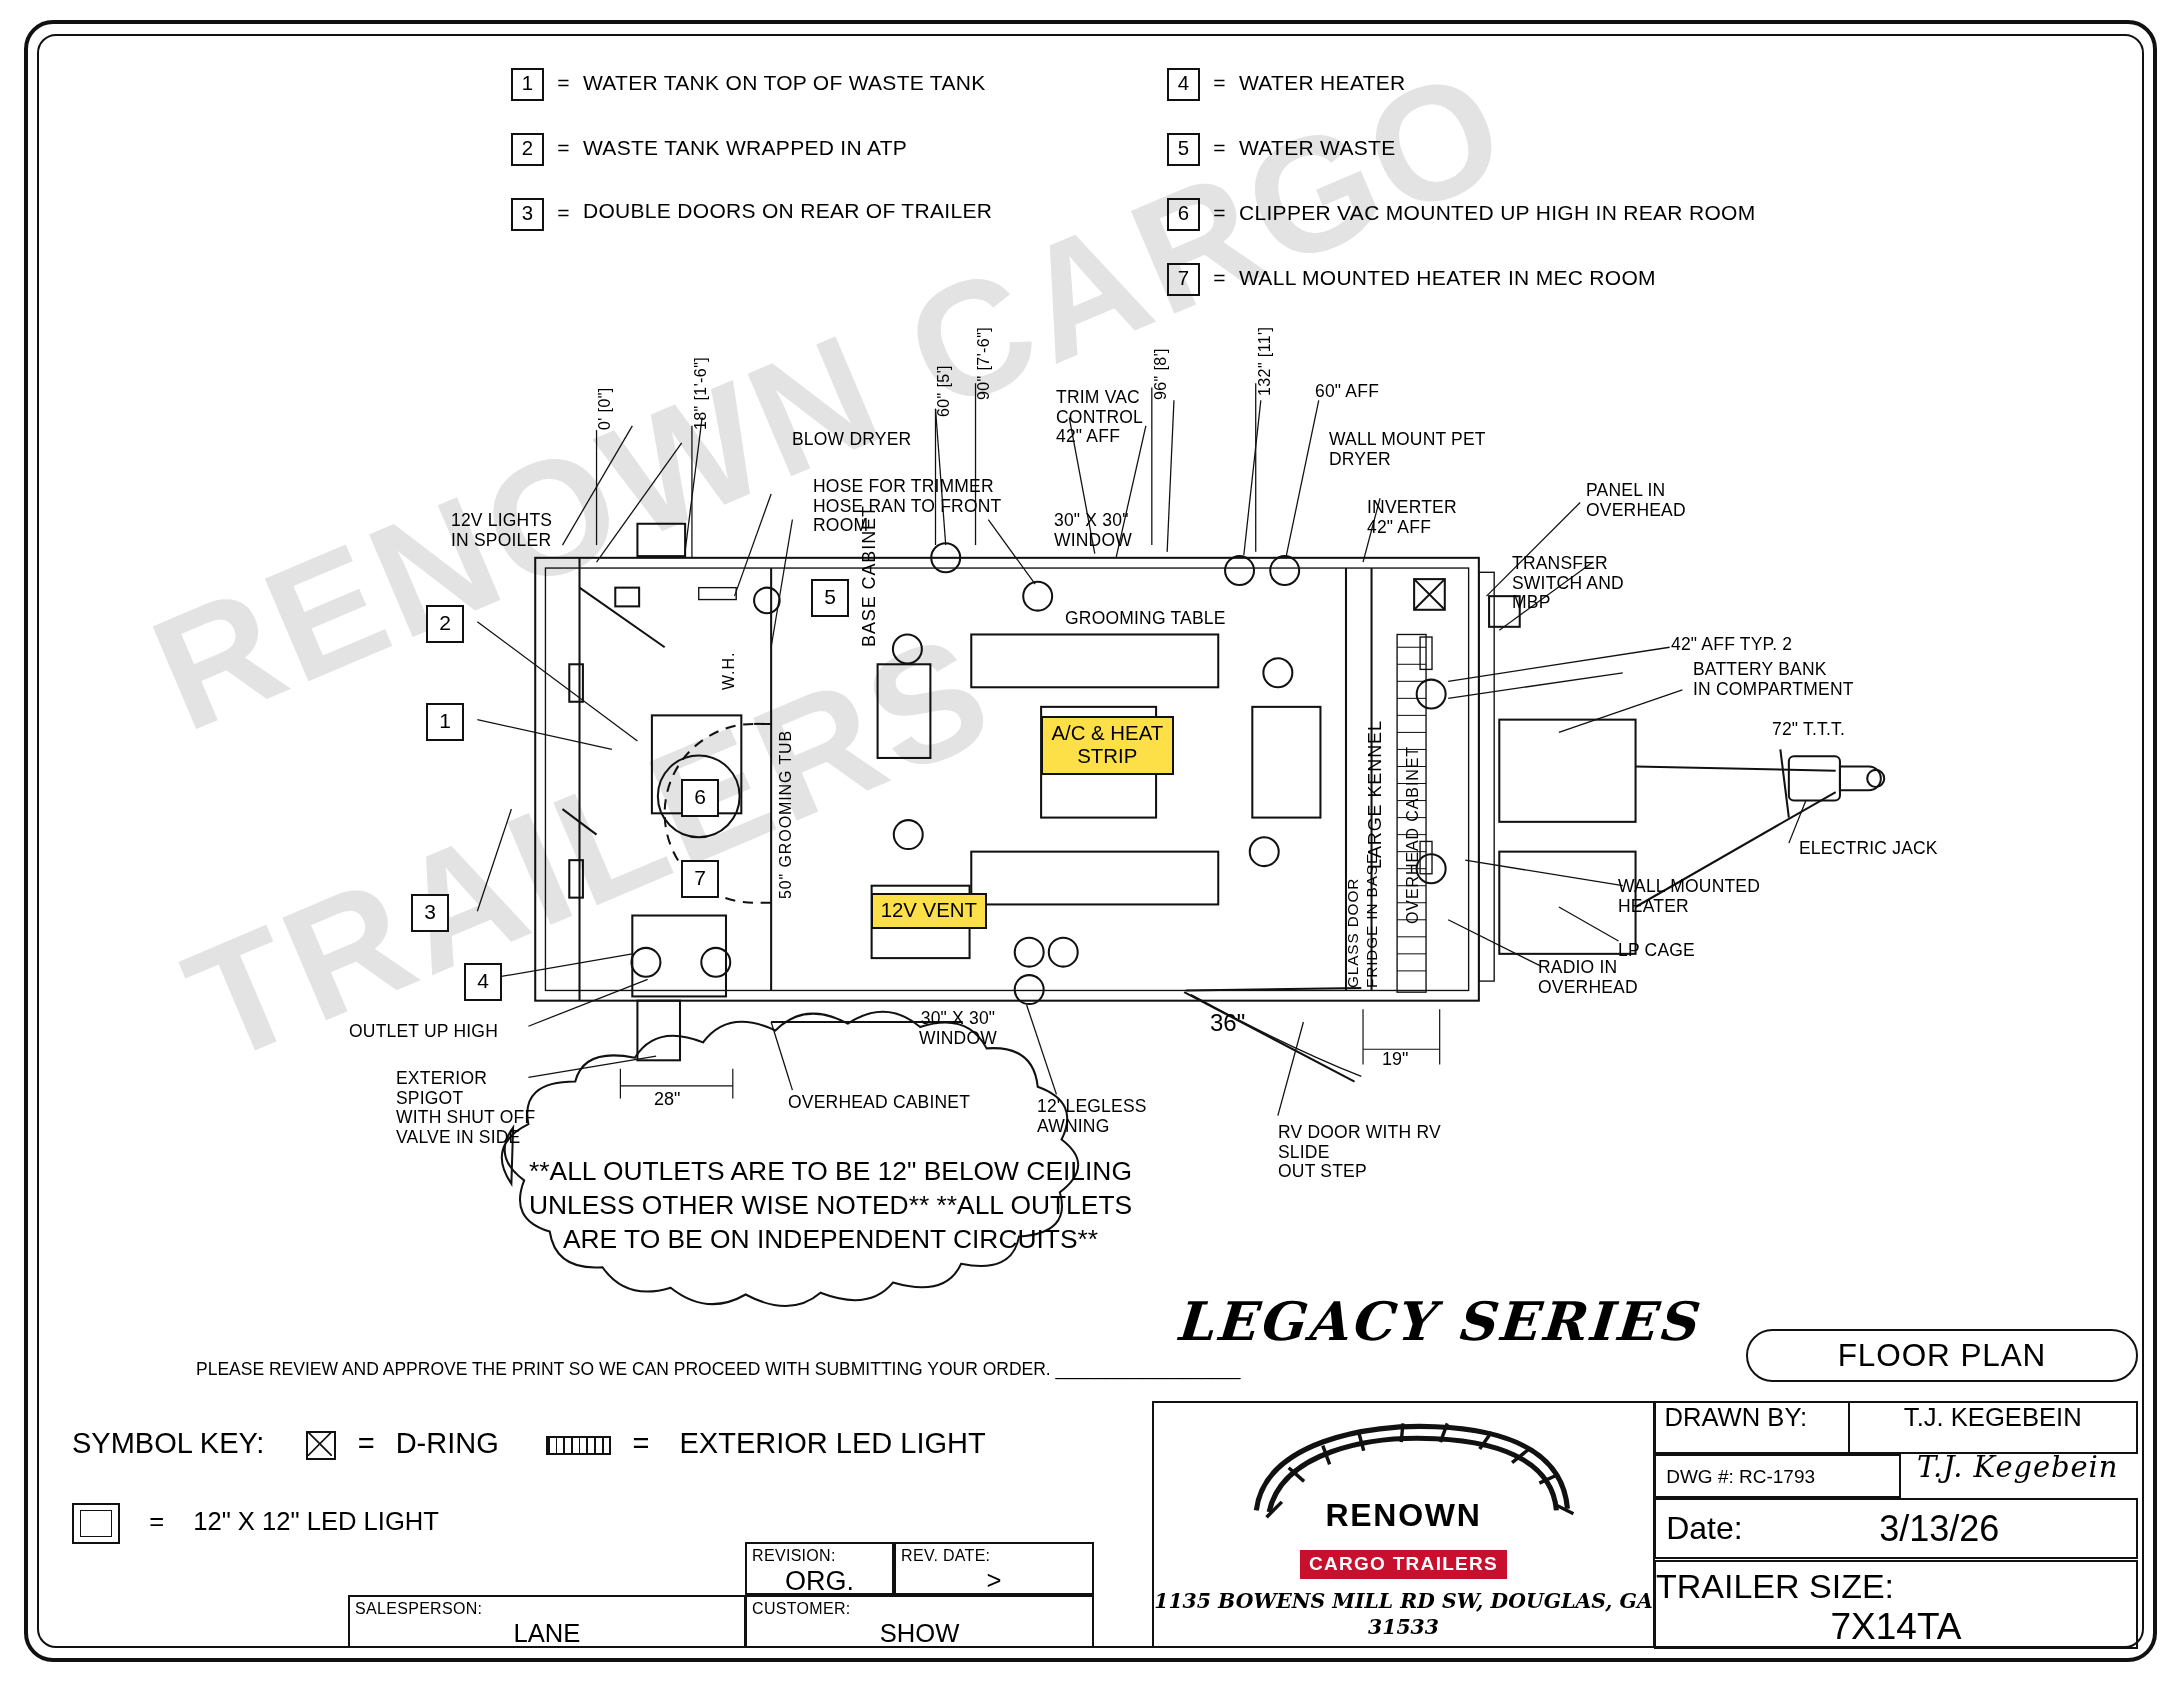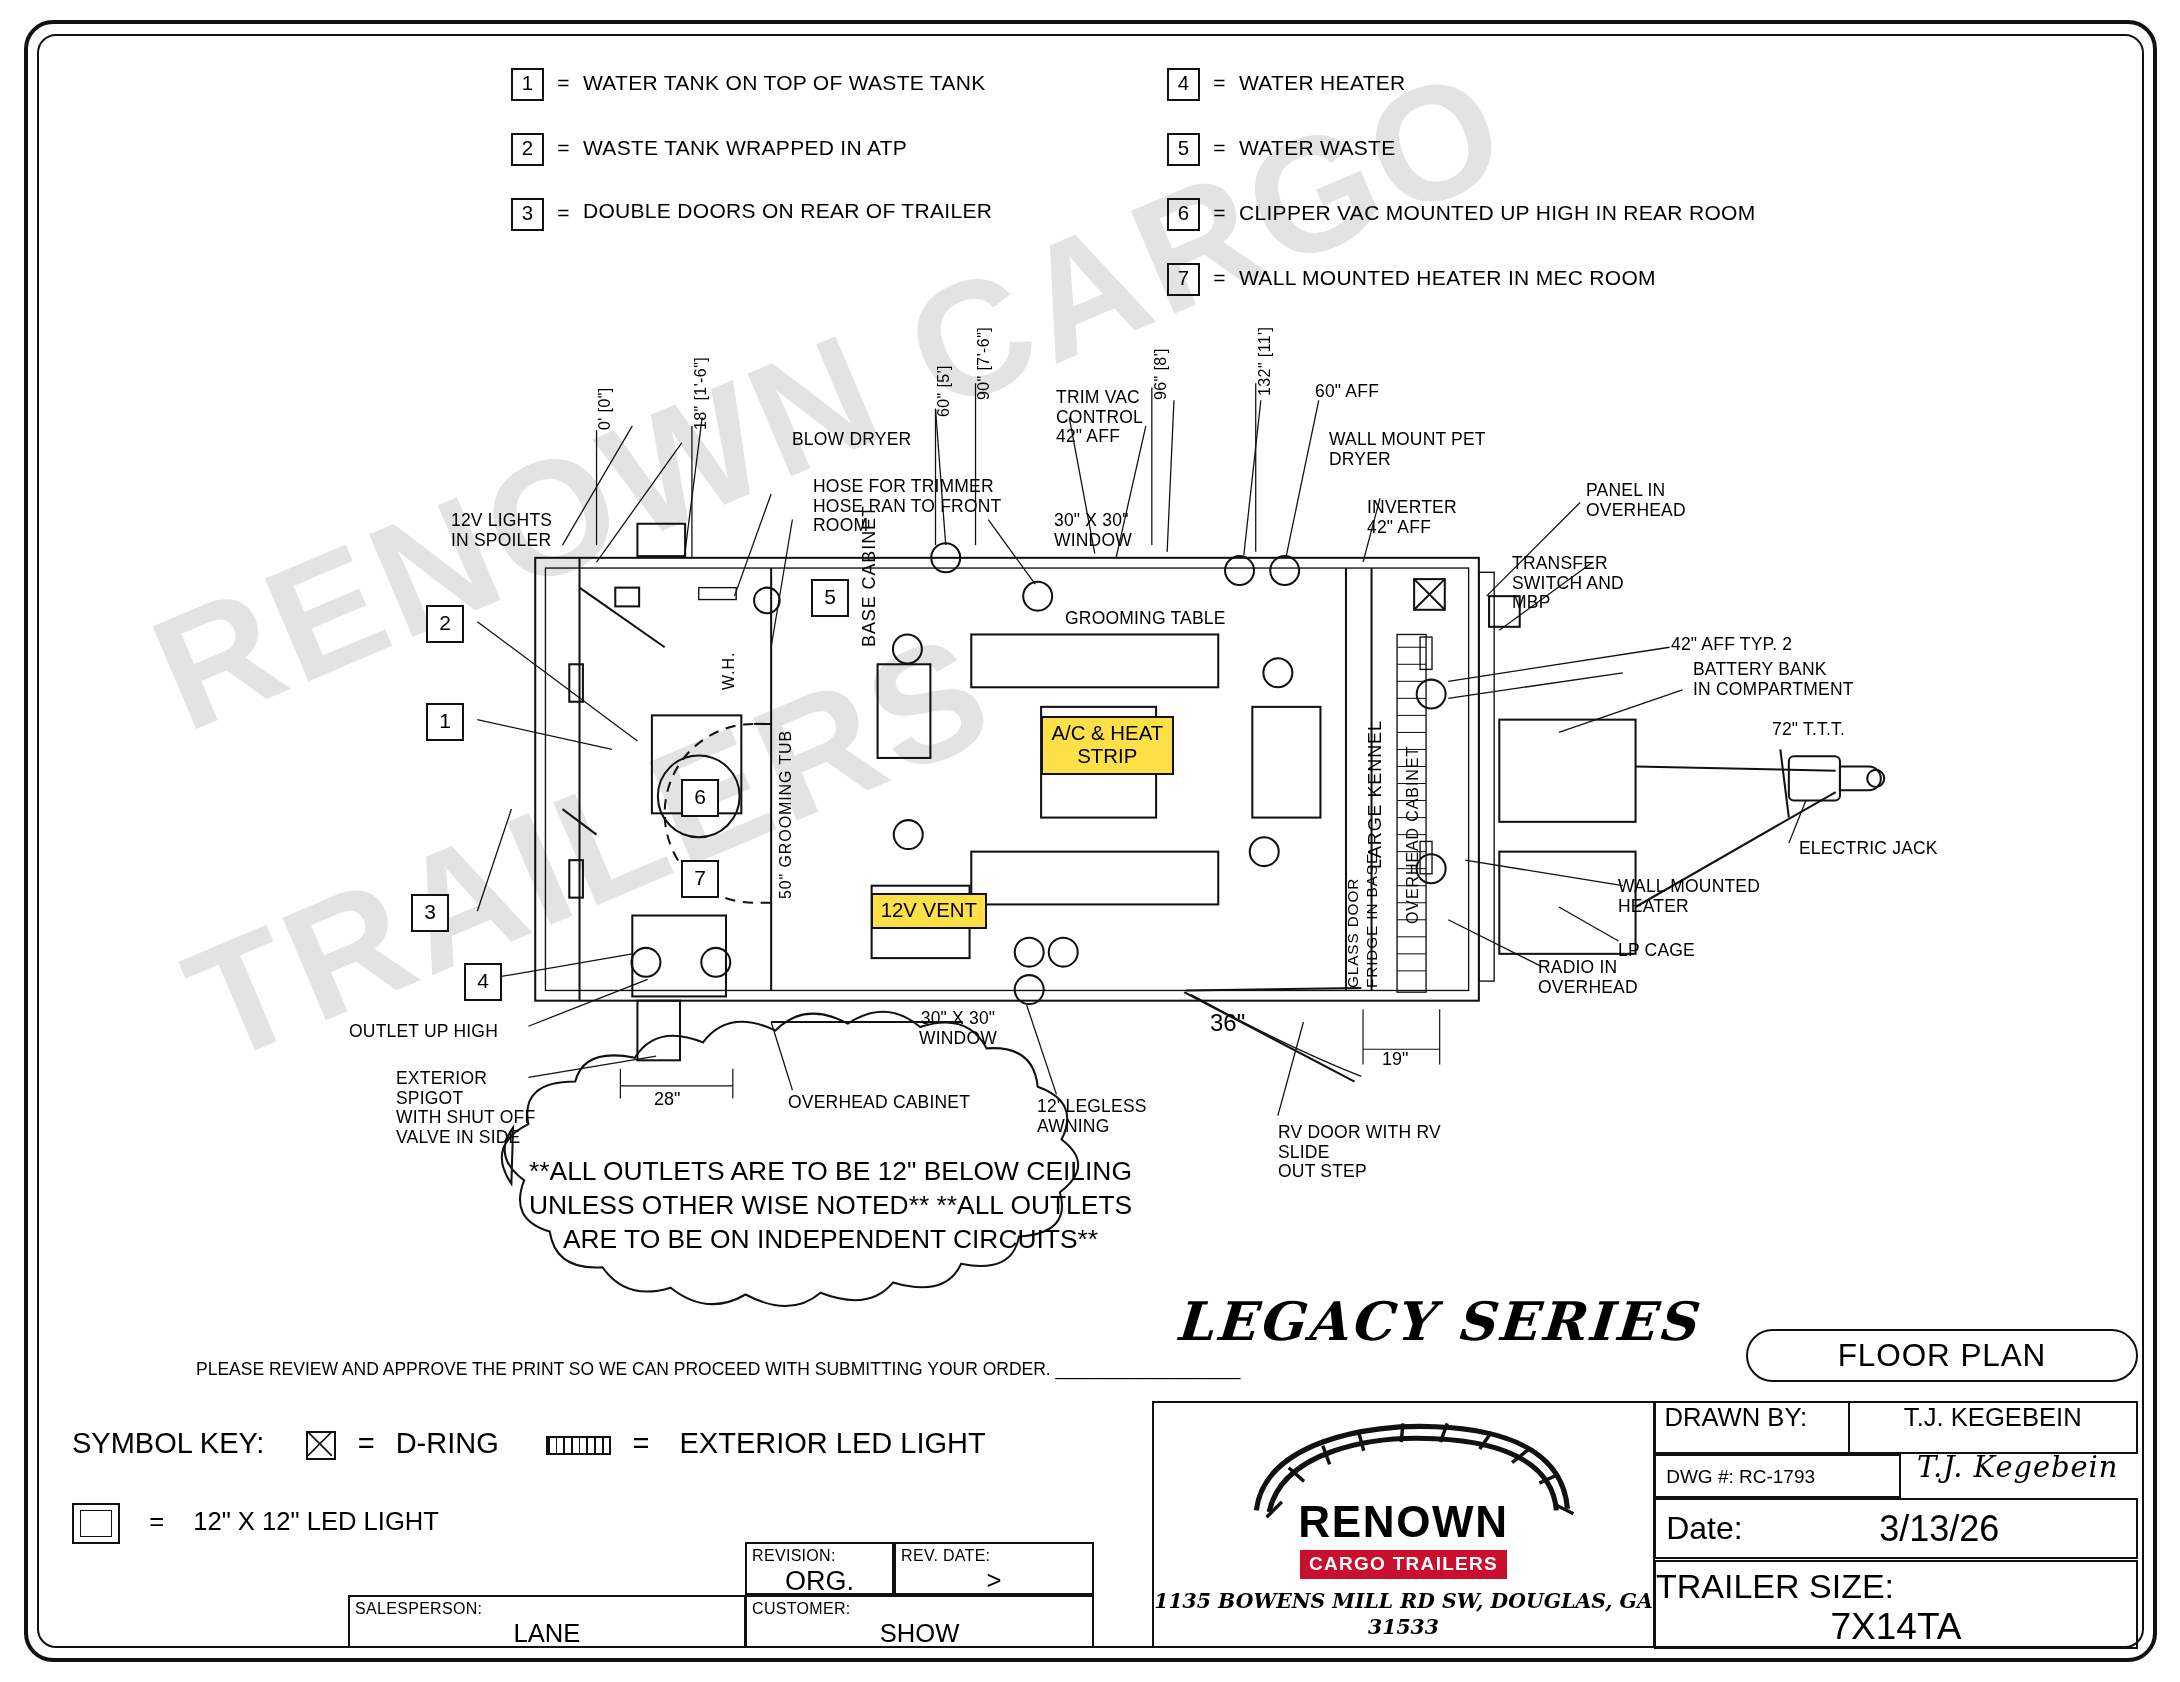--- a/index.html
+++ b/index.html
@@ -117,21 +117,21 @@
     border:2.6px solid #111; border-radius:26.4px; box-sizing:border-box;
     text-align:center; font-size:31.5px; line-height:48px; letter-spacing:0.9px;
   }
   .tb-label { font-size:16px; letter-spacing:0.3px; }
   .tb-val { font-size:25.6px; text-align:center; }
   .renown-addr {
     font-family:"DejaVu Serif", serif; font-style:italic; font-weight:bold;
     font-size:20.4px; text-align:center; line-height:25.6px;
   }
   .renown-word {
-    font-size:44px; font-weight:bold; letter-spacing:1.7px; text-align:center;
+    font-size:32px; font-weight:bold; letter-spacing:1.7px; text-align:center;
   }
   .renown-sub {
     background:#c8102e; color:#fff; font-size:19px; font-weight:bold;
     letter-spacing:1.3px; text-align:center; padding:3.4px 8.5px; display:inline-block;
   }
   .sig {
     font-family:"DejaVu Serif", serif; font-style:italic; font-size:29px;
     letter-spacing:0.9px;
   }
 </style>

